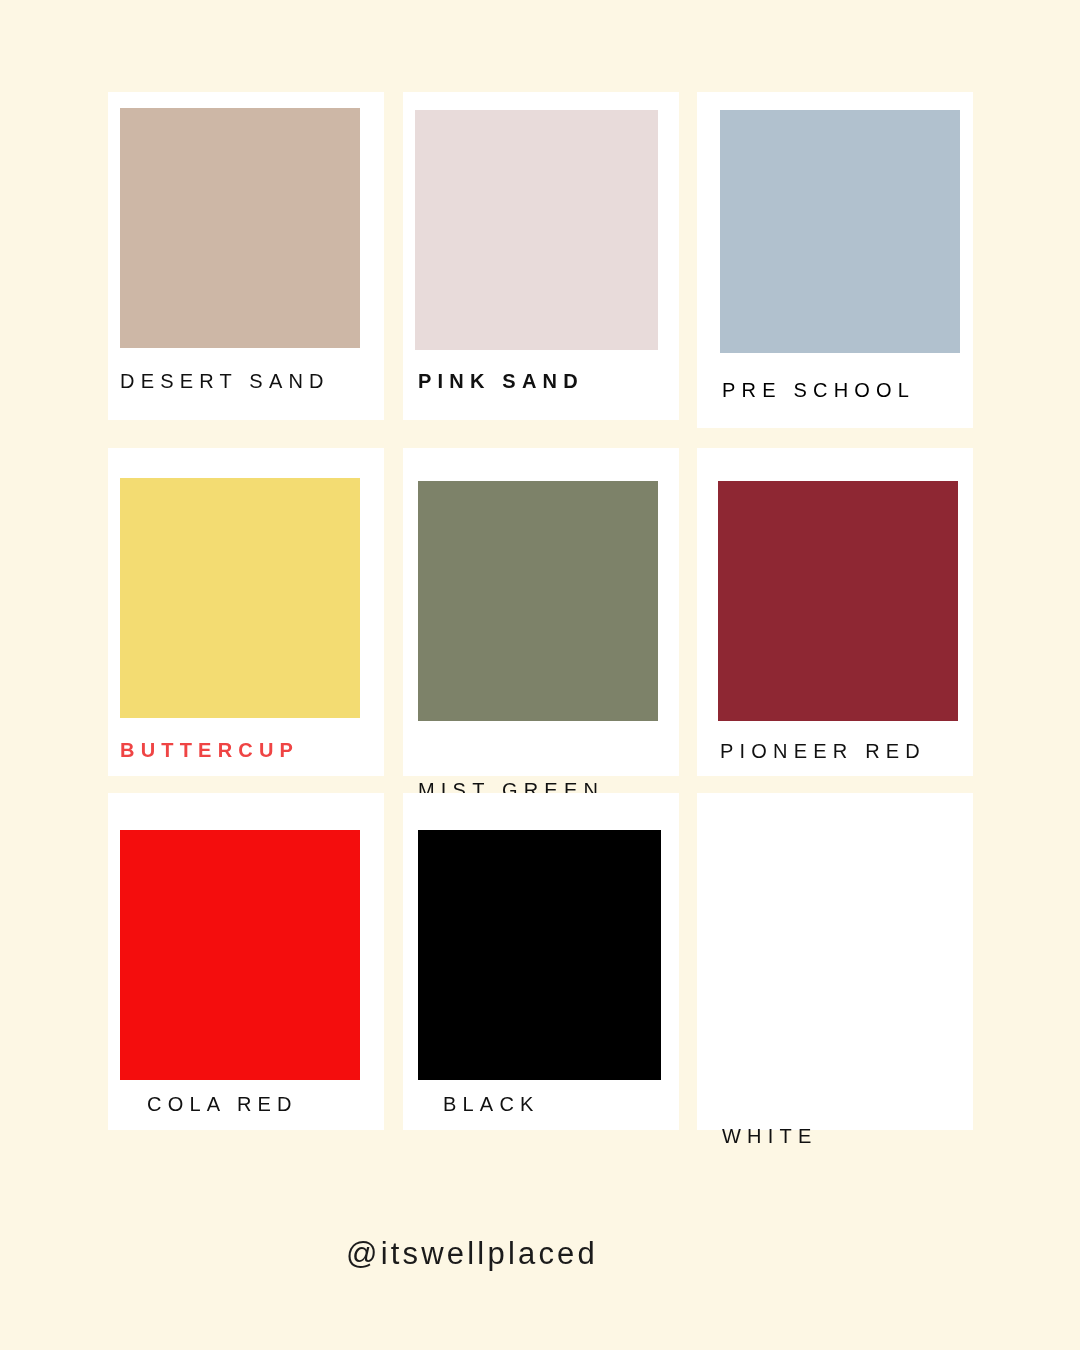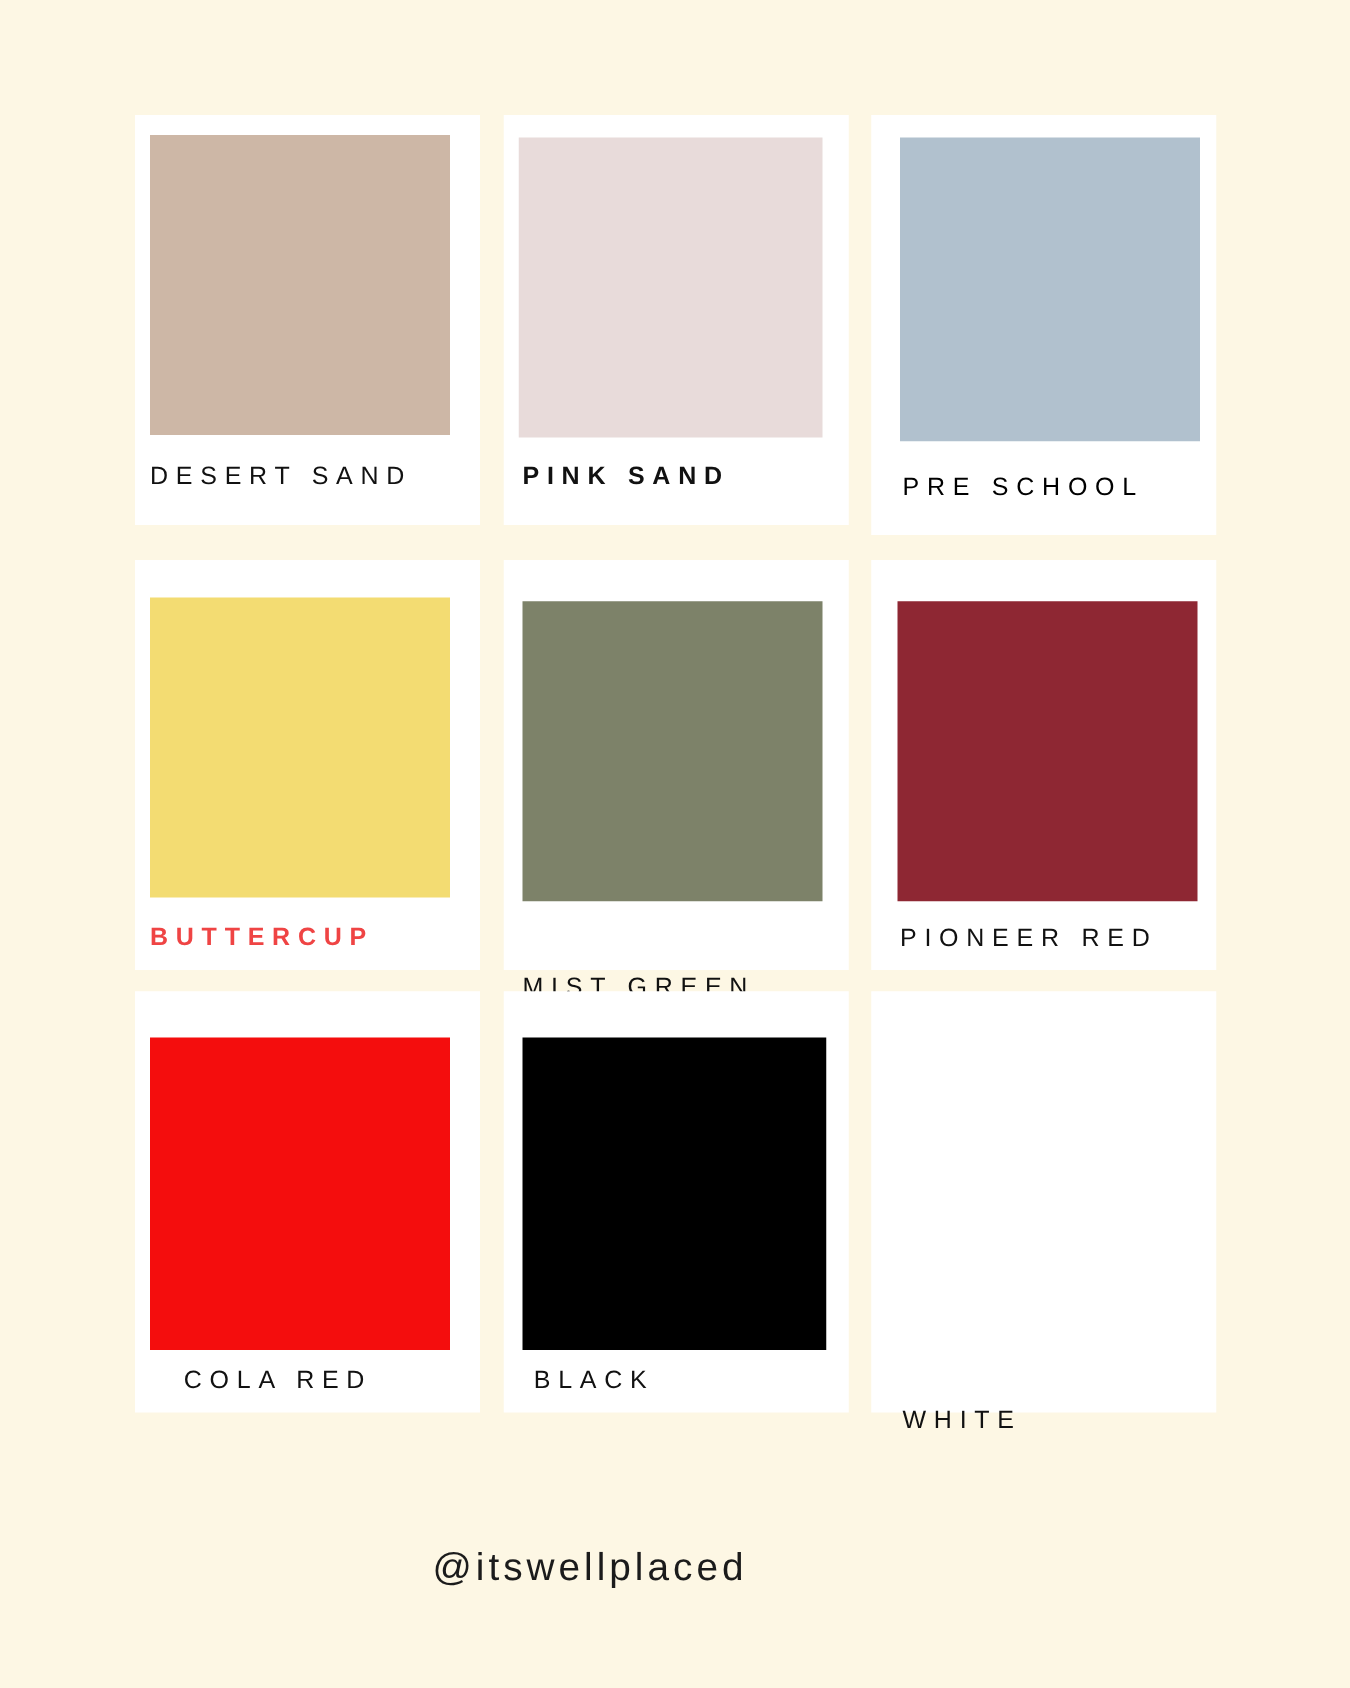--- a/index.html
+++ b/index.html
@@ -81,19 +81,19 @@
     <div class="swatch-chip" title="MIST GREEN" style="left: 418px; top: 481px; width: 240px; height: 240px; background: rgb(125, 130, 105);"></div>
     <div class="swatch-label" style="left: 418px; top: 780px; color: rgb(17, 17, 17);">MIST GREEN</div>
     <div class="swatch-card" style="left: 697px; top: 448px; width: 276px; height: 328px; background: rgb(255, 255, 255);"></div>
     <div class="swatch-chip" title="PIONEER RED" style="left: 718px; top: 481px; width: 240px; height: 240px; background: rgb(142, 39, 51);"></div>
     <div class="swatch-label" style="left: 720px; top: 741px; color: rgb(17, 17, 17);">PIONEER RED</div>
     <div class="swatch-card" style="left: 108px; top: 793px; width: 276px; height: 337px; background: rgb(255, 255, 255);"></div>
     <div class="swatch-chip" title="COLA RED" style="left: 120px; top: 830px; width: 240px; height: 250px; background: rgb(244, 13, 13);"></div>
     <div class="swatch-label" style="left: 127px; top: 1094px; color: rgb(17, 17, 17); margin-left: 20px;">COLA RED</div>
     <div class="swatch-card" style="left: 403px; top: 793px; width: 276px; height: 337px; background: rgb(255, 255, 255);"></div>
     <div class="swatch-chip" title="BLACK" style="left: 418px; top: 830px; width: 243px; height: 250px; background: rgb(0, 0, 0);"></div>
-    <div class="swatch-label" style="left: 427px; top: 1094px; color: rgb(17, 17, 17);">BLACK</div>
+    <div class="swatch-label" style="left: 443px; top: 1094px; color: rgb(17, 17, 17);">BLACK</div>
     <div class="swatch-card" style="left: 697px; top: 793px; width: 276px; height: 337px; background: rgb(255, 255, 255);"></div>
     <div class="swatch-chip" title="WHITE" style="left: 718px; top: 825px; width: 240px; height: 250px; background: rgb(255, 255, 255);"></div>
     <div class="swatch-label" style="left: 722px; top: 1126px; color: rgb(17, 17, 17);">WHITE</div>
   </div>
 
 <div id="footer-handle">@itswellplaced</div>
 
 </body></html>

